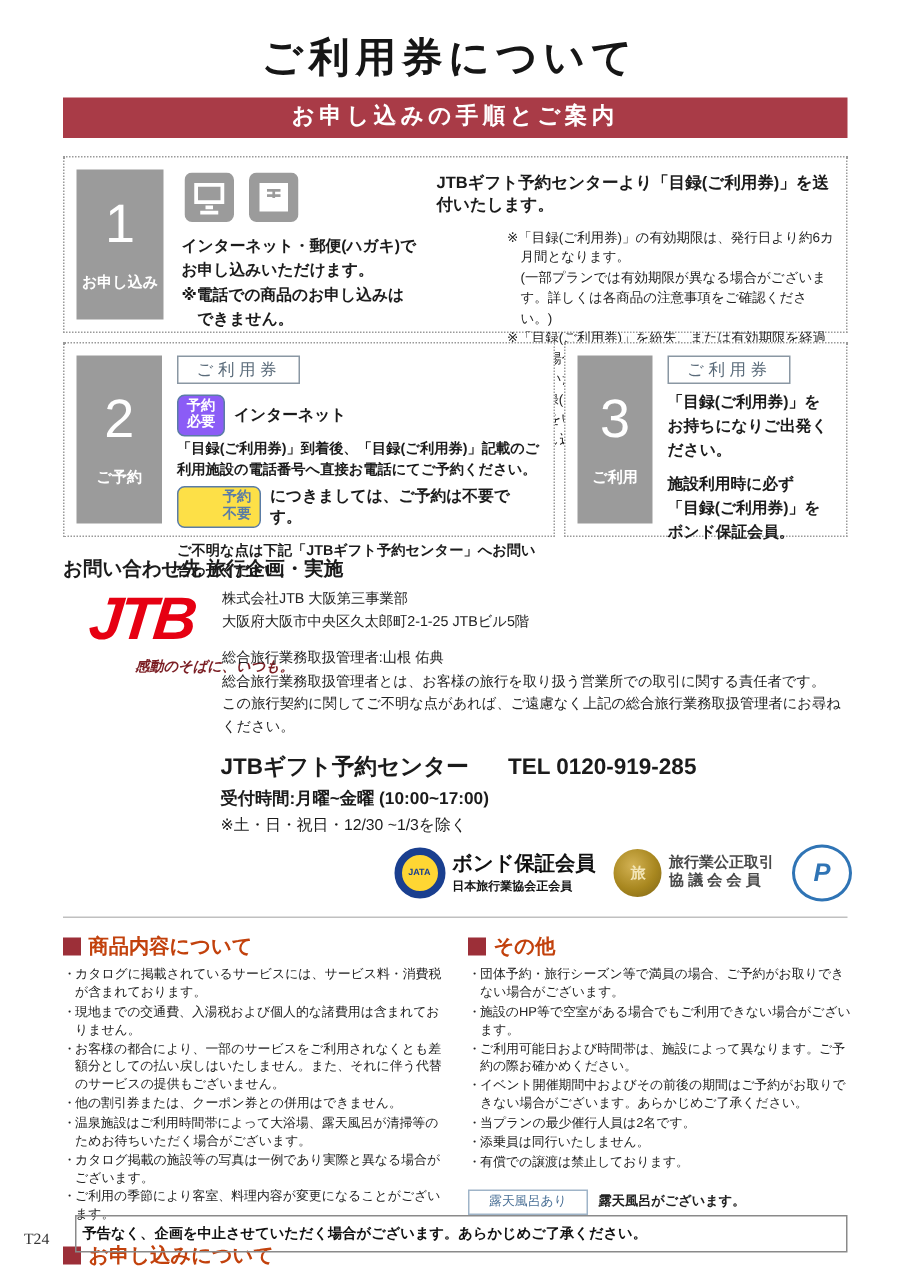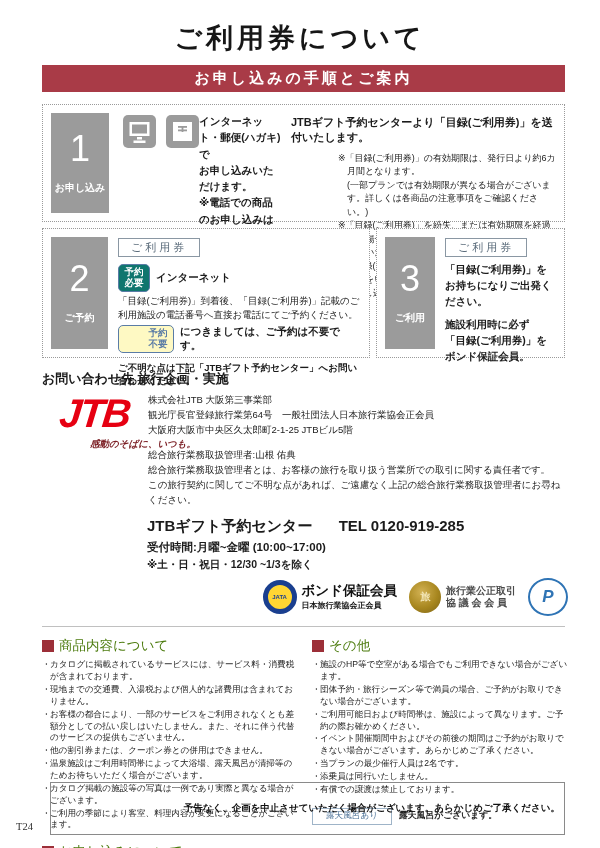--- a/index.html
+++ b/index.html
@@ -17,55 +17,55 @@
   .steprow{margin:0 35px 0 42px;display:flex;gap:6px;}
   .step2{width:328px;height:130px;display:flex;padding:8px;}
   .step3{width:189px;height:130px;display:flex;padding:8px;}
   .stepnum{background:#9b9b9b;color:#fff;display:flex;flex-direction:column;align-items:center;
            justify-content:center;flex-shrink:0;}
   .stepnum .num{font-size:36px;line-height:1;font-weight:400;}
   .stepnum .steplabel{font-size:10px;font-weight:700;margin-top:14px;}
   .n1{width:58px;height:100px;}
   .n2{width:57px;height:112px;}
   .n3{width:50px;height:112px;}
-  .s1mid{width:160px;margin-left:12px;display:flex;flex-direction:row;}
+  .s1mid{width:160px;margin-left:12px;display:flex;flex-direction:column;}
   .icons{display:flex;gap:10px;margin:2px 0 8px 2px;}
   .s1lines{font-size:10.5px;font-weight:700;line-height:1.55;}
   .s1right{flex:1;margin-left:10px;}
   .headline{font-size:11px;font-weight:700;margin:2px 0 6px 0;line-height:1.4;}
   .note{font-size:9px;line-height:1.5;padding-left:9px;text-indent:-9px;color:#222;margin-left:47px;}
   .s2content{flex:1;margin-left:10px;}
   .ticket{display:inline-block;border:1px solid #8a97a3;color:#5a6b7a;font-size:11px;
           letter-spacing:3px;padding:1px 12px;margin-bottom:5px;background:#fff;}
   .badgerow{display:flex;align-items:center;gap:6px;margin:2px 0;}
   .badge{display:inline-block;width:22px;line-height:1.15;font-size:9.5px;font-weight:700;
          text-align:center;word-break:break-all;padding:2px 4px;border-radius:5px;}
-  .badge.filled{background:#0f766e;color:#fff;border:1px solid #5a7ca6;}
-  .badge.outline{background:#fef9c3;color:#5a7ca6;border:1px solid #5a7ca6;padding-left:28px;}
+  .badge.filled{background:#8b5cf6;color:#fff;border:1px solid #5a7ca6;}
+  .badge.outline{background:#fde047;color:#5a7ca6;border:1px solid #5a7ca6;padding-left:28px;}
   .badgetext{font-size:10.5px;font-weight:700;}
-  .s2body{font-size:9.5px;font-weight:400;line-height:1.45;margin:2px 0 4px 0;}
+  .s2body{font-size:9.5px;font-weight:700;line-height:1.45;margin:2px 0 4px 0;}
   .s2note{font-size:9.5px;font-weight:700;margin-top:9px;}
   .s3content{flex:1;margin-left:10px;}
   .s3line{font-size:10.5px;font-weight:700;line-height:1.5;}
   .s3gap{height:8px;}
   
   .contact-head{margin:12px 35px 4px 42px;font-size:13px;font-weight:700;}
   .contact{margin:2px 35px 0 42px;display:flex;}
   .logo-col{width:105px;flex-shrink:0;text-align:center;}
   .jtb-logo{font-style:italic;font-weight:700;font-size:40px;line-height:1.05;color:#e60012;
             transform:skewX(-6deg);letter-spacing:-2px;}
   .tagline{font-size:9.5px;font-weight:700;font-style:italic;color:#7b1e24;margin-top:4px;white-space:nowrap;margin-left:48px;}
   .contact-text{flex:1;padding-left:1px;}
   .cline{font-size:9.5px;line-height:1.6;color:#222;}
   .cgap{height:9px;}
   .phone-block{margin:10px 35px 0 147px;}
   .phone-line{font-size:15px;font-weight:700;}
   .phone-line .tel{margin-left:22px;}
   .hours{font-size:11.5px;font-weight:700;margin-top:4px;}
-  .closed{font-size:10.5px;font-weight:700;margin-top:3px;}
+  .closed{font-size:10.5px;font-weight:400;margin-top:3px;}
   
   .badges{margin:2px 32px 0 0;display:flex;justify-content:flex-end;align-items:center;gap:12px;height:46px;}
   .memb{display:flex;align-items:center;gap:5px;}
   .bond-circle{width:34px;height:34px;border-radius:50%;background:#ffd633;border:5px solid #1a3f8f;
                display:flex;align-items:center;justify-content:center;box-sizing:border-box;}
   .bond-circle span{font-size:6px;font-weight:700;color:#1a3f8f;}
   .bond-text .t1{font-size:13.5px;font-weight:700;color:#111;line-height:1.1;}
   .bond-text .t2{font-size:8px;font-weight:700;color:#111;margin-top:1px;}
   .fair-circle{width:32px;height:32px;border-radius:50%;
                background:radial-gradient(circle at 40% 35%, #d3b254 0%, #a8871f 55%, #7c6316 100%);
@@ -73,34 +73,34 @@
   .fair-circle span{color:#f3e6b8;font-size:10px;font-weight:700;letter-spacing:-1px;}
   .fair-text{font-size:10px;font-weight:700;color:#4a4a4a;line-height:1.25;}
   .priv-circle{width:36px;height:34px;border-radius:50%;border:2.5px solid #2f74b5;
                display:flex;align-items:center;justify-content:center;background:#fff;}
   .priv-circle span{color:#2f74b5;font-size:17px;font-weight:700;font-style:italic;}
   .divider{margin:6px 35px 0 42px;border-top:1px solid #c0c0c0;}
   
   .cols{margin:8px 32px 0 42px;display:flex;gap:16px;}
   .col-l{width:254px;}
   .col-r{flex:1;}
-  .sec-head{display:flex;align-items:center;font-size:13.5px;font-weight:400;color:#4d7c0f;margin:2px 0 4px 0;}
+  .sec-head{display:flex;align-items:center;font-size:13.5px;font-weight:700;color:#c2410c;margin:2px 0 4px 0;}
   .sec-head .sq{width:12px;height:12px;background:#9c2f38;margin-right:5px;flex-shrink:0;}
   .sec-head.small{font-size:11.5px;}
   .bullet{font-size:8.6px;line-height:1.38;color:#222;padding-left:8px;position:relative;margin-bottom:1px;}
   .bullet::before{content:"・";position:absolute;left:0;top:0;}
   .subsec{margin-top:12px;}
   .marks{margin-top:3px;}
   .markrow{display:flex;align-items:center;margin-bottom:3.5px;}
   .marklabel{width:78px;flex-shrink:0;border:1px solid #9fb4c8;color:#4a7096;font-size:8.6px;
              text-align:center;padding:1.5px 0;background:#fff;}
   .markdesc{font-size:8.8px;font-weight:700;color:#222;margin-left:7px;}
   
   .footer-note{position:absolute;left:50px;right:35px;bottom:13px;border:1px solid #8a8a8a;
-               text-align:right;font-size:9.5px;font-weight:700;padding:19px 4px;color:#111;}
+               text-align:left;font-size:9.5px;font-weight:700;padding:5px 4px;color:#111;}
   .page-code{position:absolute;left:16px;bottom:16px;font-family:"Liberation Serif","DejaVu Serif",serif;
              font-size:10.5px;color:#333;}
   .ic{flex-shrink:0;}
 </style>
 </head>
 <body>
 
 <div class="page">
 
   <div class="title">ご利用券について</div>
@@ -183,21 +183,20 @@
   </div>
 
   <div class="contact-head">お問い合わせ先 旅行企画・実施</div>
   <div class="contact">
     <div class="logo-col">
       <div class="jtb-logo">JTB</div>
       <div class="tagline">感動のそばに、いつも。</div>
     </div>
     <div class="contact-text">
       <div class="cline">株式会社JTB 大阪第三事業部</div>
-      <div class="cline">観光庁長官登録旅行業第64号　一般社団法人日本旅行業協会正会員</div>
       <div class="cline">大阪府大阪市中央区久太郎町2-1-25 JTBビル5階</div>
       <div class="cgap"></div>
       <div class="cline">総合旅行業務取扱管理者:山根 佑典</div>
       <div class="cline">総合旅行業務取扱管理者とは、お客様の旅行を取り扱う営業所での取引に関する責任者です。</div>
       <div class="cline">この旅行契約に関してご不明な点があれば、ご遠慮なく上記の総合旅行業務取扱管理者にお尋ねください。</div>
     </div>
   </div>
 
   <div class="phone-block">
     <div class="phone-line">
@@ -255,22 +254,22 @@
           <span>お申し込みについて</span>
         </div>
 
       </div>
     </div>
     <div class="col-r">
       <div class="sec-head">
         <span class="sq"></span>
         <span>その他</span>
       </div>
+      <div class="bullet">団体予約・旅行シーズン等で満員の場合、ご予約がお取りできない場合がございます。</div>
       <div class="bullet">施設のHP等で空室がある場合でもご利用できない場合がございます。</div>
-      <div class="bullet">団体予約・旅行シーズン等で満員の場合、ご予約がお取りできない場合がございます。</div>
       <div class="bullet">ご利用可能日および時間帯は、施設によって異なります。ご予約の際お確かめください。</div>
       <div class="bullet">イベント開催期間中およびその前後の期間はご予約がお取りできない場合がございます。あらかじめご了承ください。</div>
       <div class="bullet">当プランの最少催行人員は2名です。</div>
       <div class="bullet">添乗員は同行いたしません。</div>
       <div class="bullet">有償での譲渡は禁止しております。</div>
       <div class="subsec">
         <div class="marks">
           <div class="markrow">
             <span class="marklabel">露天風呂あり</span>
             <span class="markdesc">露天風呂がございます。</span>

